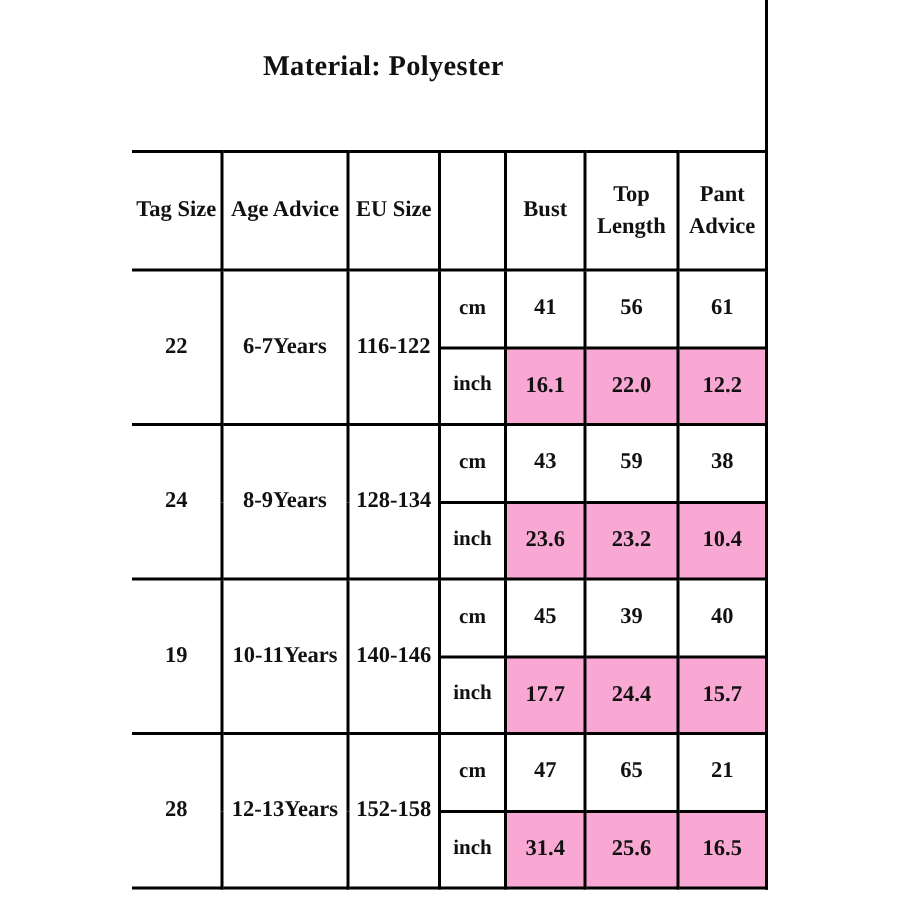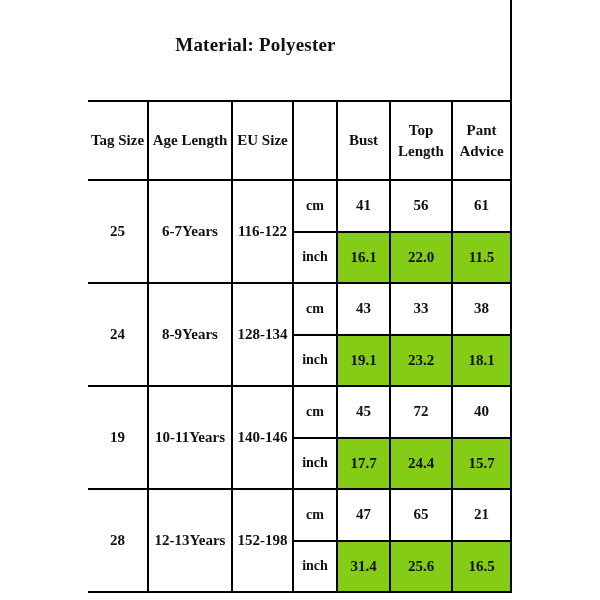--- a/index.html
+++ b/index.html
@@ -48,21 +48,21 @@
     font-size: 15px;
     padding: 0 2px;
     background: #ffffff;
   }
   
   .size-chart tr > th:first-child,
   .size-chart td.first-col { border-left: none; }
   .size-chart thead tr { height: 79px; margin-left: 24px; }
   .size-chart tbody tr { height: 51px; }
   .size-chart th { line-height: 1.35; }
-  .size-chart td.gray { background: #84cc16; }
+  .size-chart td.gray { background: #f9a8d4; }
   .size-chart td.unit { font-size: 14px; }
   .nowrap { white-space: nowrap; }
 </style>
 </head>
 <body>
 
 <div class="canvas">
 
   <div class="title">Material: Polyester</div>
 
@@ -74,82 +74,82 @@
       <col style="width:84px">
       <col style="width:61px">
       <col style="width:44px">
       <col style="width:53px">
       <col style="width:62px">
       <col style="width:59px">
     </colgroup>
     <thead>
       <tr>
         <th class="nowrap">Tag Size</th>
-        <th class="nowrap">Age Length</th>
+        <th class="nowrap">Age Advice</th>
         <th class="nowrap">EU Size</th>
         <th></th>
         <th>Bust</th>
         <th>Top Length</th>
         <th>Pant Advice</th>
       </tr>
     </thead>
     <tbody>
 
       <tr>
-        <td class="first-col" rowspan="2">25</td>
+        <td class="first-col" rowspan="2">22</td>
         <td class="nowrap" rowspan="2">6-7Years</td>
         <td class="nowrap" rowspan="2">116-122</td>
         <td class="unit">cm</td>
         <td>41</td>
         <td>56</td>
         <td>61</td>
       </tr>
       <tr>
         <td class="unit">inch</td>
         <td class="gray">16.1</td>
         <td class="gray">22.0</td>
-        <td class="gray">11.5</td>
+        <td class="gray">12.2</td>
       </tr>
 
       <tr>
         <td class="first-col" rowspan="2">24</td>
         <td class="nowrap" rowspan="2">8-9Years</td>
         <td class="nowrap" rowspan="2">128-134</td>
         <td class="unit">cm</td>
         <td>43</td>
-        <td>33</td>
+        <td>59</td>
         <td>38</td>
       </tr>
       <tr>
         <td class="unit">inch</td>
-        <td class="gray">19.1</td>
+        <td class="gray">23.6</td>
         <td class="gray">23.2</td>
-        <td class="gray">18.1</td>
+        <td class="gray">10.4</td>
       </tr>
 
       <tr>
         <td class="first-col" rowspan="2">19</td>
         <td class="nowrap" rowspan="2">10-11Years</td>
         <td class="nowrap" rowspan="2">140-146</td>
         <td class="unit">cm</td>
         <td>45</td>
-        <td>72</td>
+        <td>39</td>
         <td>40</td>
       </tr>
       <tr>
         <td class="unit">inch</td>
         <td class="gray">17.7</td>
         <td class="gray">24.4</td>
         <td class="gray">15.7</td>
       </tr>
 
       <tr>
         <td class="first-col" rowspan="2">28</td>
         <td class="nowrap" rowspan="2">12-13Years</td>
-        <td class="nowrap" rowspan="2">152-198</td>
+        <td class="nowrap" rowspan="2">152-158</td>
         <td class="unit">cm</td>
         <td>47</td>
         <td>65</td>
         <td>21</td>
       </tr>
       <tr>
         <td class="unit">inch</td>
         <td class="gray">31.4</td>
         <td class="gray">25.6</td>
         <td class="gray">16.5</td>

